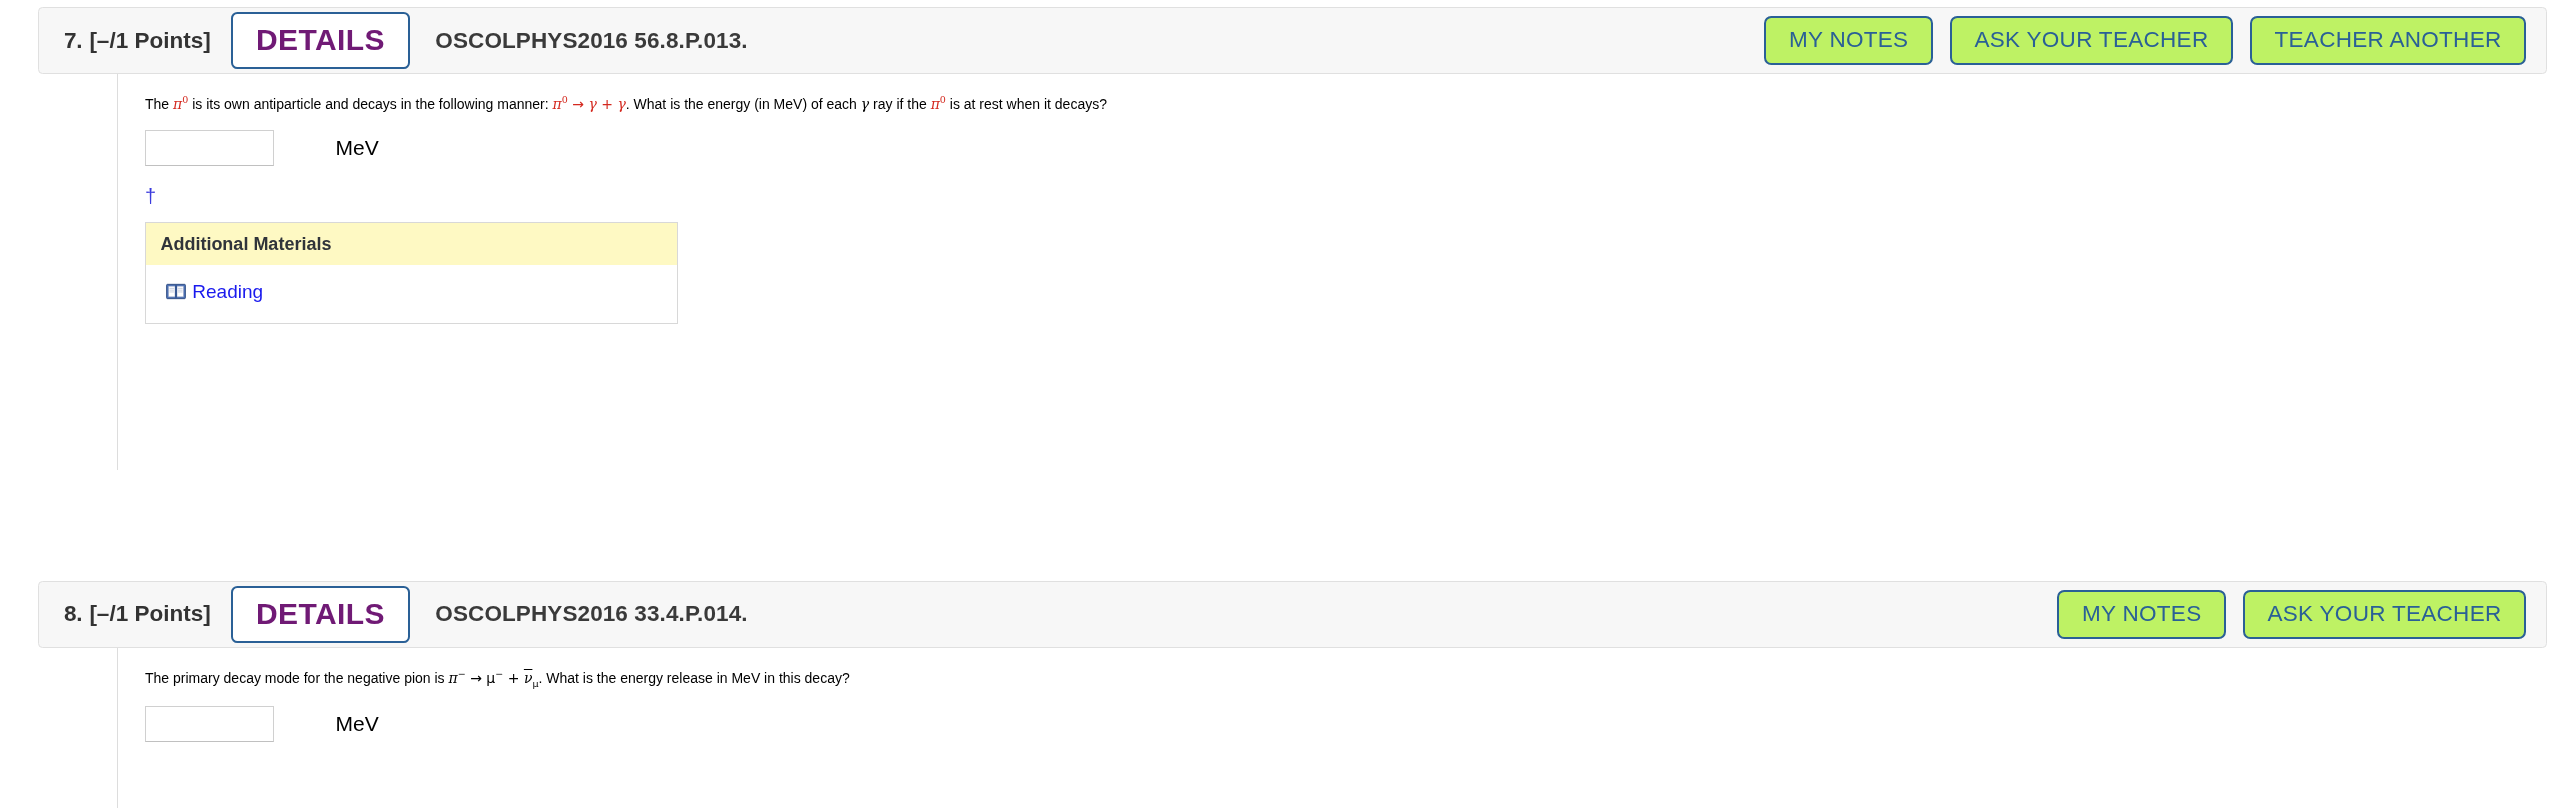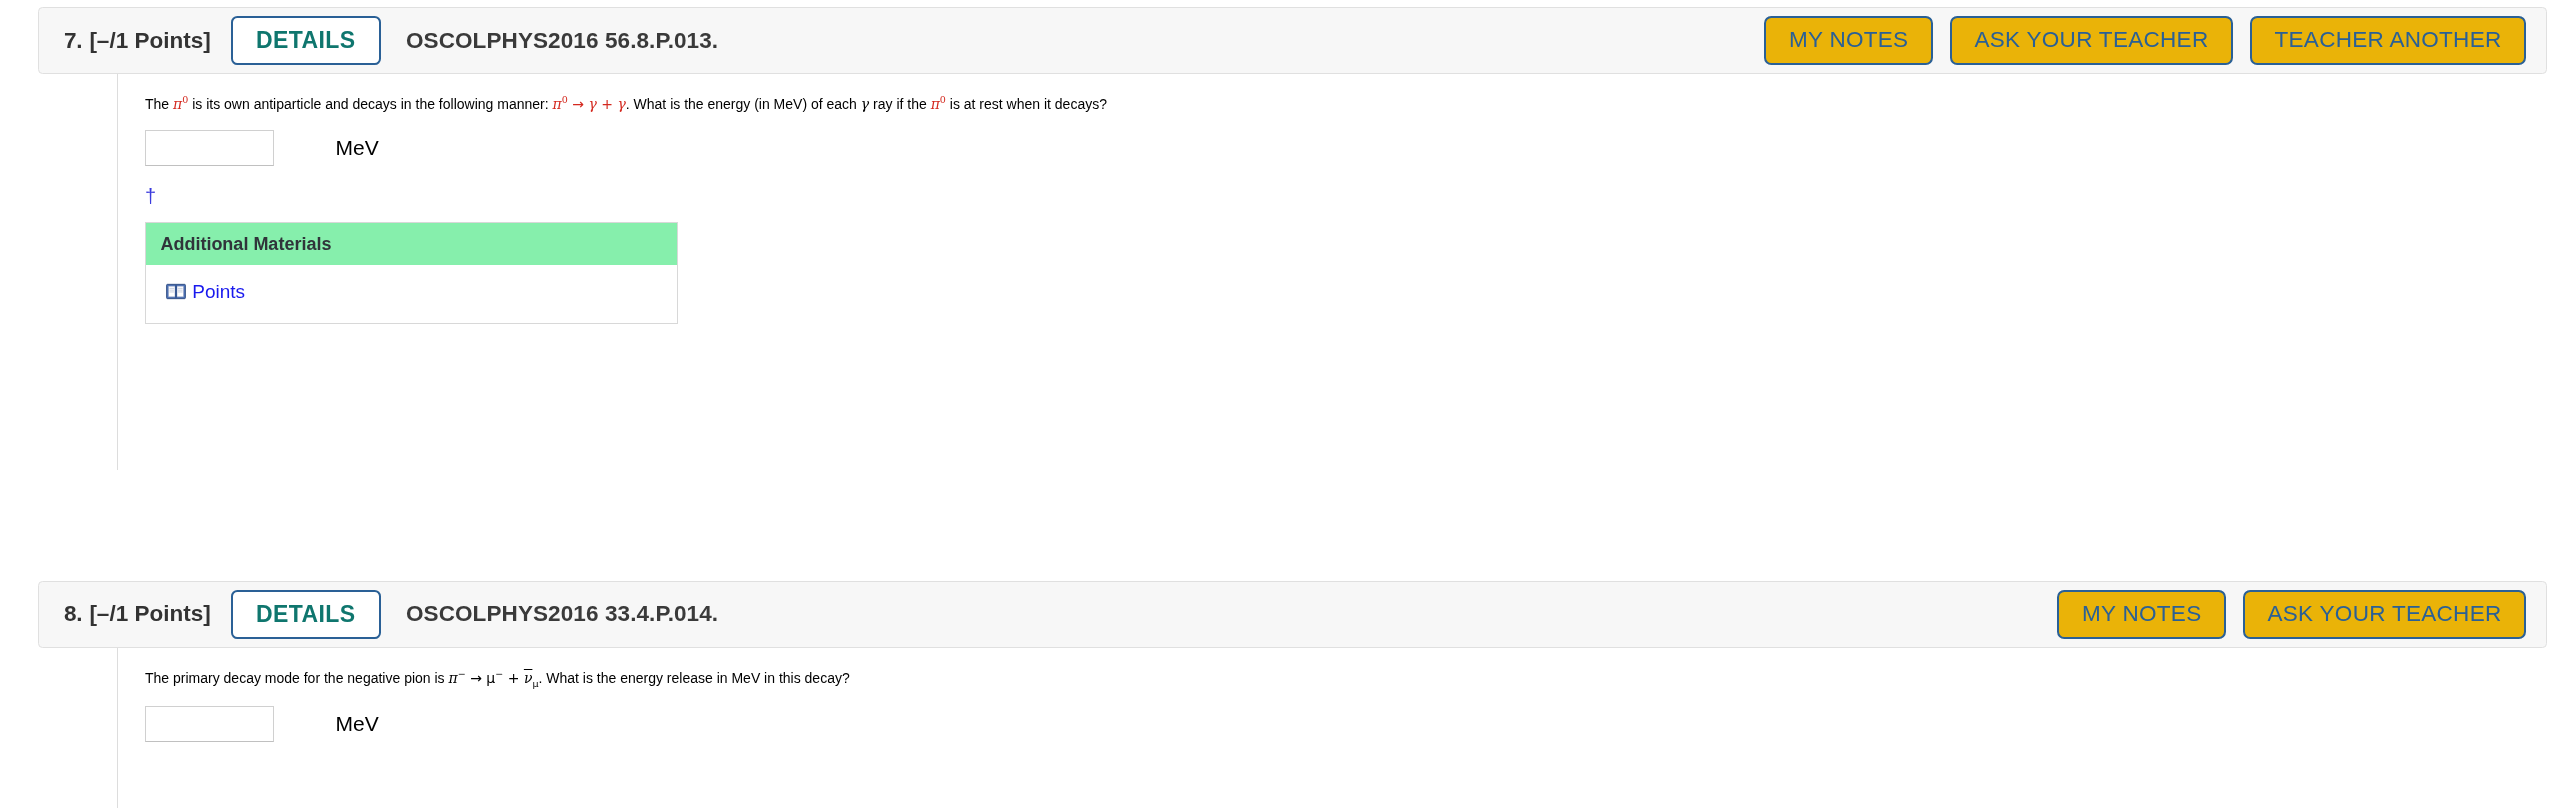--- a/index.html
+++ b/index.html
@@ -45,41 +45,41 @@
     font-weight: bold;
     color: #333333;
     margin-left: 7px;
     white-space: nowrap;
   }
   .details-button {
     margin-left: 20px;
     border: 2.7px solid #2a6096;
     border-radius: 6.3px;
     background: #ffffff;
-    color: #0f766e;
-    font-size: 23px;
+    color: #701a75;
+    font-size: 30px;
     font-weight: bold;
     letter-spacing: 0.4px;
     padding: 10.8px 23.4px 11.7px 23.4px;
     line-height: 1;
     cursor: pointer;
     font-family: "Liberation Sans", sans-serif;
   }
   .q-id {
     margin-left: 25px;
     font-size: 22.5px;
     font-weight: bold;
     color: #3a3a3a;
     letter-spacing: 0.1px;
     white-space: nowrap;
   }
   .action-button {
     border: 2.7px solid #2a6096;
     border-radius: 7.2px;
-    background: #eab308;
+    background: #bef264;
     color: #2a6096;
     font-size: 22.5px;
     font-weight: normal;
     letter-spacing: 0.3px;
     padding: 10.8px 22.5px 11.7px 22.5px;
     line-height: 1;
     cursor: pointer;
     white-space: nowrap;
     font-family: "Liberation Sans", sans-serif;
   }
@@ -120,21 +120,21 @@
   }
 
   
   .materials {
     margin-top: 16px;
     width: 533px;
     border: 0.9px solid #d8d8d8;
     background: #ffffff;
   }
   .materials-header {
-    background: #86efac;
+    background: #fef9c3;
     font-size: 18px;
     font-weight: bold;
     color: #30343a;
     padding: 10.8px 0 10.8px 14.4px;
   }
   .materials-body { padding: 15.3px 0 20px 20px; }
   .material-link {
     display: inline-flex;
     align-items: center;
     color: #1a1aee;
@@ -193,21 +193,21 @@
             <span class="book-icon">
               <svg width="20" height="17" viewBox="0 0 22 19" xmlns="http://www.w3.org/2000/svg">
                 <rect x="0.5" y="1.5" width="21" height="16" rx="1" fill="#4a70b5" stroke="#2d4a80"></rect>
                 <path d="M2.5 3.5 H10 V15.5 H2.5 Z" fill="#ffffff" stroke="#7d8fb8" stroke-width="0.6"></path>
                 <path d="M12 3.5 H19.5 V15.5 H12 Z" fill="#ffffff" stroke="#7d8fb8" stroke-width="0.6"></path>
                 <rect x="10" y="2.5" width="2" height="14" fill="#32538f"></rect>
                 <path d="M3.6 6 H8.9 M3.6 8 H8.9 M3.6 10 H8.9" stroke="#aab6cd" stroke-width="0.7"></path>
                 <path d="M13.1 6 H18.4 M13.1 8 H18.4 M13.1 10 H18.4" stroke="#aab6cd" stroke-width="0.7"></path>
               </svg>
             </span>
-            <span>Points</span>
+            <span>Reading</span>
           </a>
         </div>
       </div>
 
     </div>
   </div>
 
   <div class="question-block" style="top:581px; width:2509px;">
 
     <div class="q-header">

